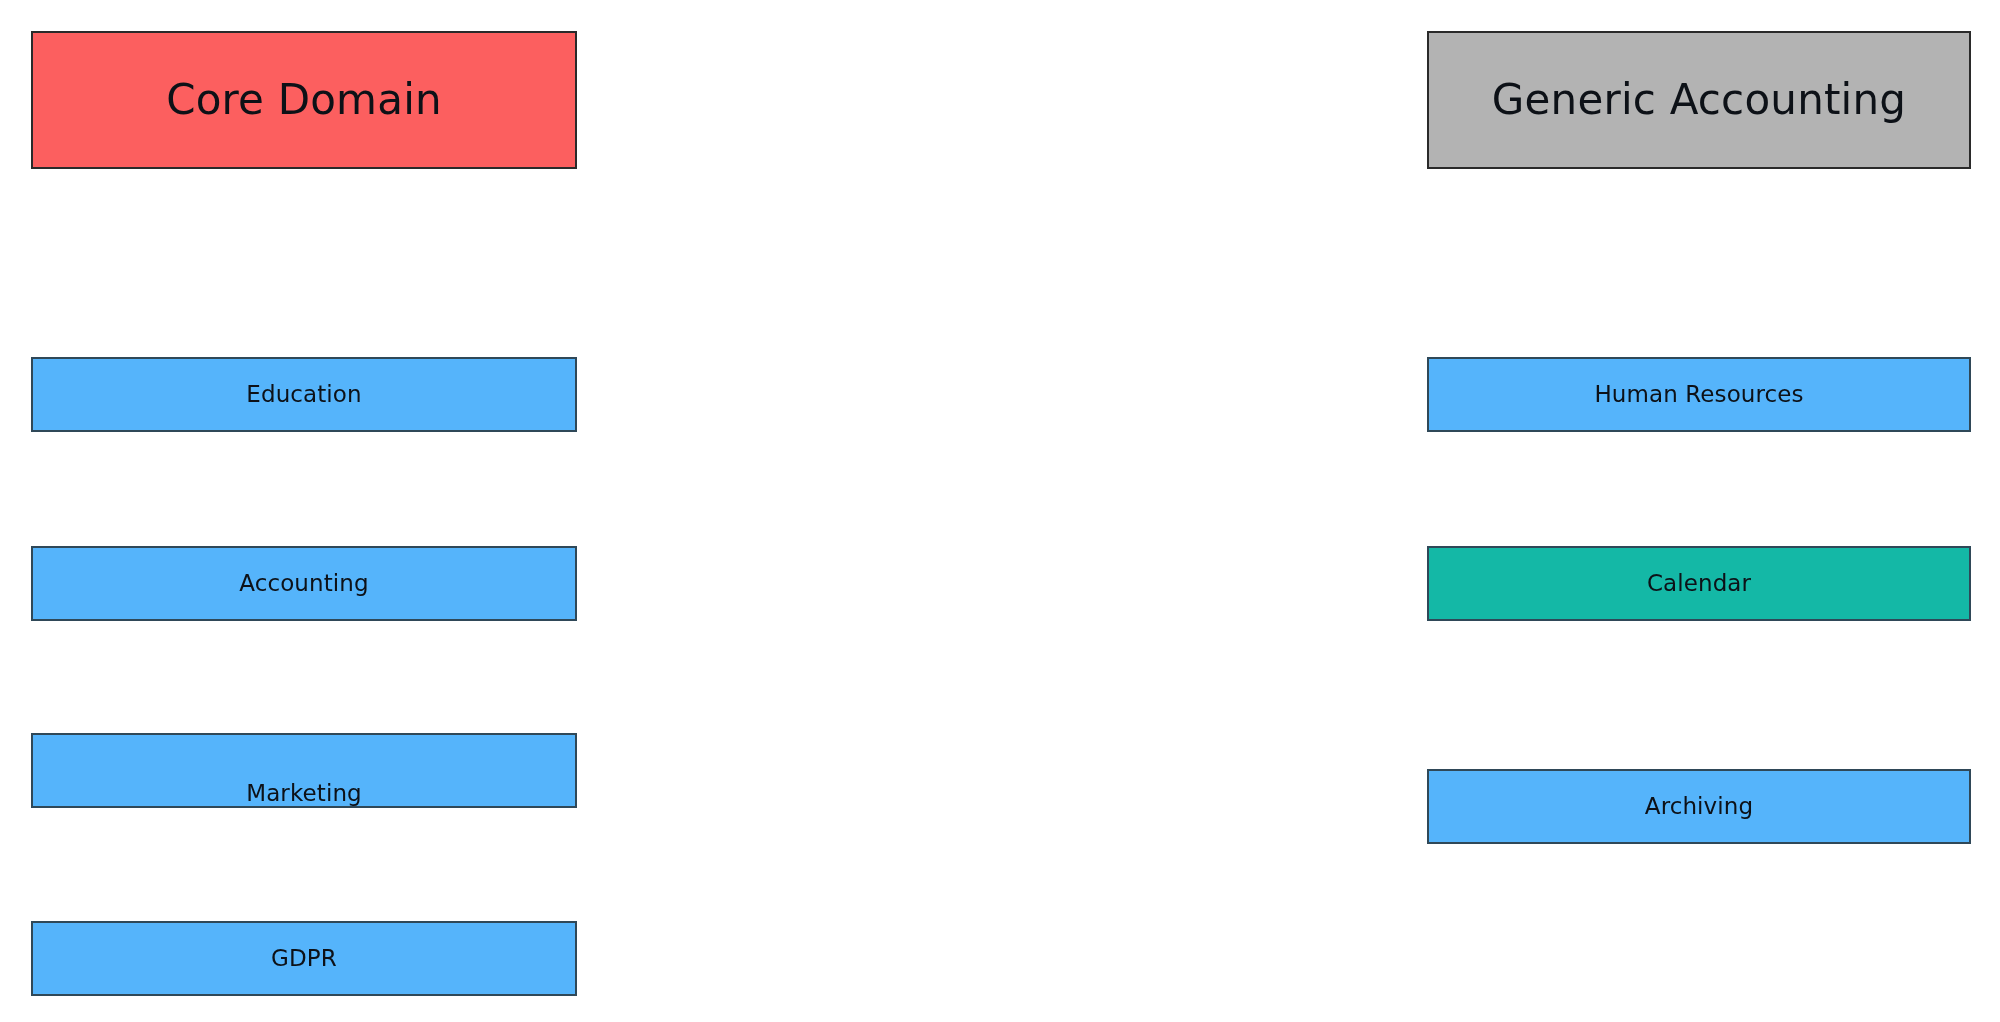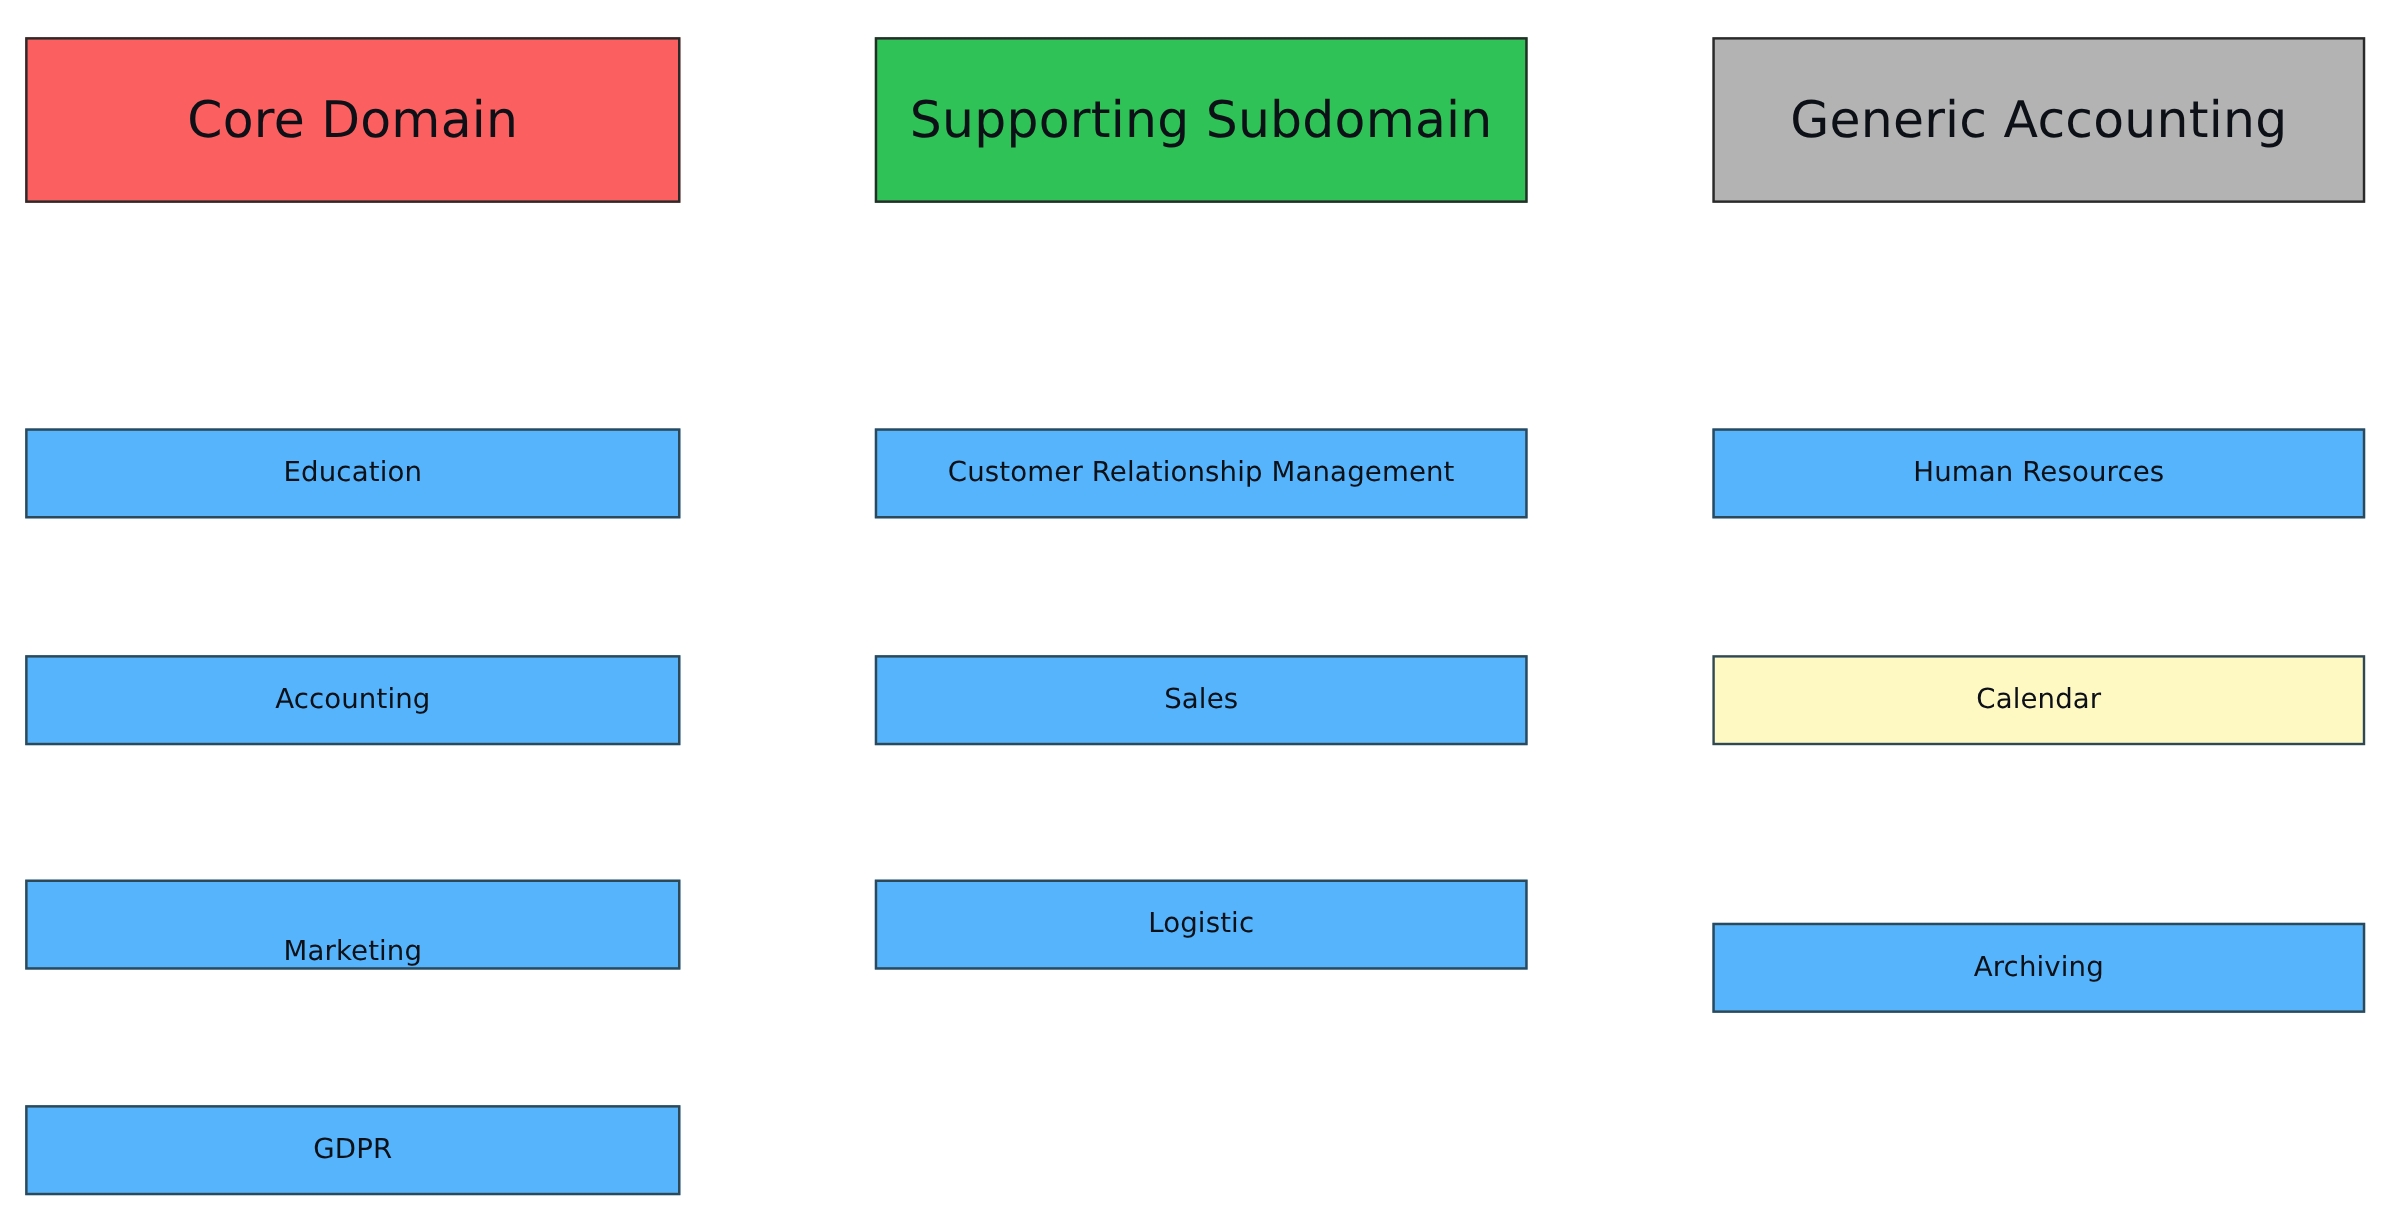--- a/index.html
+++ b/index.html
@@ -17,21 +17,21 @@
     position: relative;
     width: 2000px;
     height: 1022px;
     background: #ffffff;
   }
   .column {
     position: absolute;
     top: 0;
     height: 1022px;
   }
-  .col-0 { left: 21px;   width: 546px; }
+  .col-0 { left: 31px;   width: 546px; }
   .col-1 { left: 729px;  width: 544px; }
   .col-2 { left: 1427px; width: 544px; }
 
   .node {
     position: absolute;
     left: 0;
     width: 100%;
     box-sizing: border-box;
     border: 2px solid #2a2a2a;
     display: flex;
@@ -81,43 +81,29 @@
       <span class="label">Accounting</span>
     </div>
     <div class="node sub row-2" style="background-color: rgb(85, 180, 251); align-items: flex-end;">
       <span class="label">Marketing</span>
     </div>
     <div class="node sub row-3" style="background-color: rgb(85, 180, 251);">
       <span class="label">GDPR</span>
     </div>
   </div>
 
-  <div class="column col-1">
-    <div class="node header" style="background-color: rgb(46, 194, 87);">
-      <span class="label">Supporting Subdomain</span>
-    </div>
-    <div class="node sub row-0" style="background-color: rgb(85, 180, 251);">
-      <span class="label">Customer Relationship Management</span>
-    </div>
-    <div class="node sub row-1" style="background-color: rgb(85, 180, 251);">
-      <span class="label">Sales</span>
-    </div>
-    <div class="node sub row-2" style="background-color: rgb(85, 180, 251);">
-      <span class="label">Logistic</span>
-    </div>
-  </div>
 
   <div class="column col-2">
     <div class="node header" style="background-color: rgb(179, 179, 179);">
       <span class="label">Generic Accounting</span>
     </div>
     <div class="node sub row-0" style="background-color: rgb(85, 180, 251);">
       <span class="label">Human Resources</span>
     </div>
-    <div class="node sub row-1" style="background-color: #fef9c3;">
+    <div class="node sub row-1" style="background-color: #14b8a6;">
       <span class="label">Calendar</span>
     </div>
     <div class="node sub row-2" style="background-color: rgb(85, 180, 251); margin-top: 36px;">
       <span class="label">Archiving</span>
     </div>
   </div>
 
 </div>
 
 </body></html>

